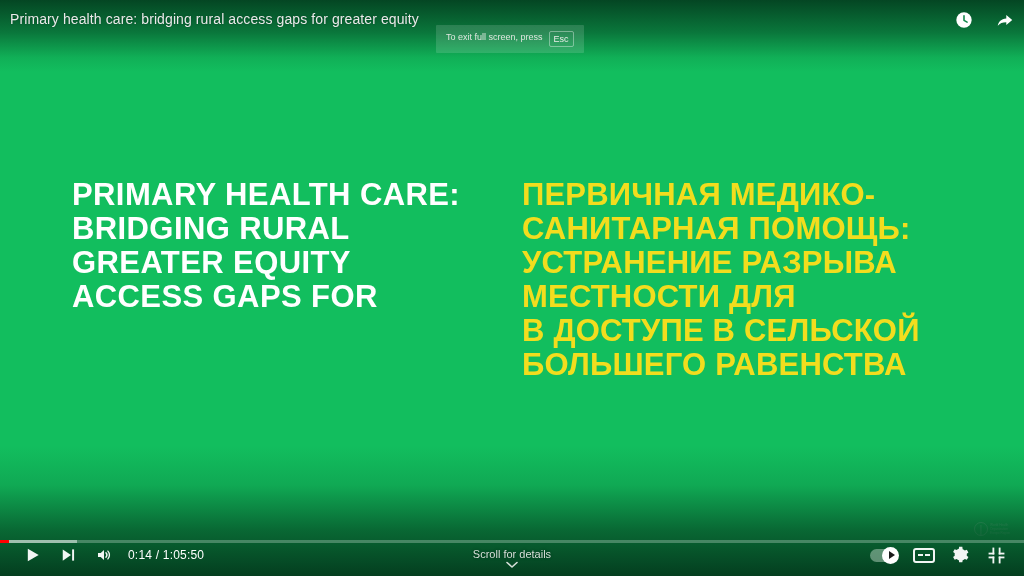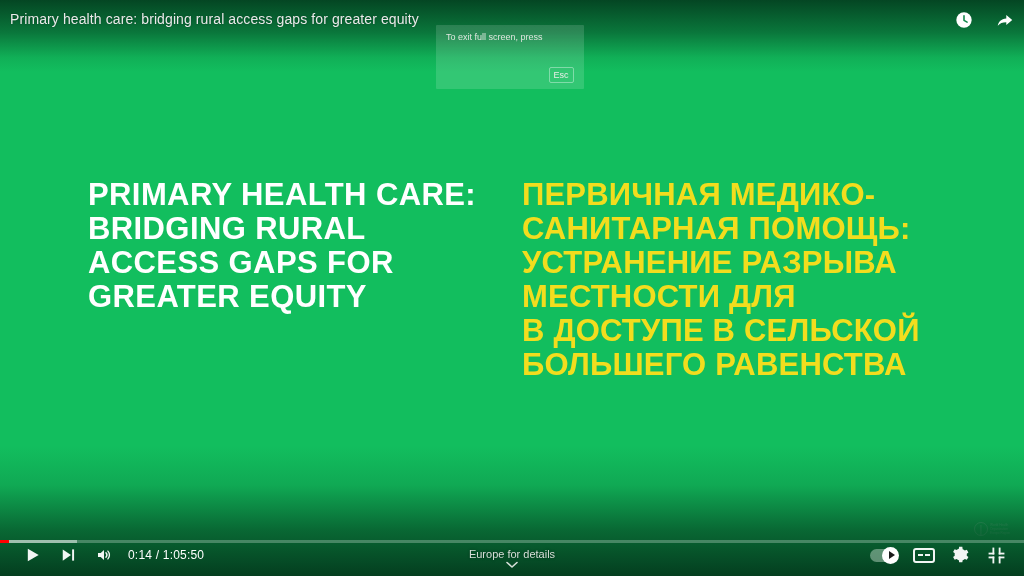--- a/index.html
+++ b/index.html
@@ -21,21 +21,21 @@
   .slide {
     position:absolute; inset:0;
     background:#12BE5E;
   }
   .slide-cols {
     position:absolute;
     left:0; top:0; right:0; bottom:0;
   }
   .title-en {
     position:absolute;
-    left:88px; top:178px;
+    left:72px; top:178px;
     width:420px;
     color:#ffffff;
     font-size:31px;
     font-weight:bold;
     line-height:34px;
     letter-spacing:0.4px;
     text-transform:uppercase;
   }
   .title-ru {
     position:absolute;
@@ -122,21 +122,20 @@
     display:flex; align-items:flex-start; gap:6px;
     border-radius:1px;
     white-space:nowrap;
   }
   .fs-toast .kbd {
     border:1px solid rgba(255,255,255,0.38);
     border-radius:2px;
     padding:1px 4px;
     font-size:9px;
     color:#e8eee8;
-    margin-top:36px;
   }
 
   
   .bottom-grad {
     position:absolute; left:0; right:0; bottom:0; height:130px;
     background:linear-gradient(to top, rgba(3,55,28,0.95) 0%, rgba(5,70,35,0.72) 35%, rgba(10,110,55,0.26) 70%, rgba(18,190,94,0) 100%);
     pointer-events:none;
   }
 
   
@@ -248,22 +247,22 @@
 <body>
 
 <div id="player" style="background: rgb(18, 190, 94);">
 
   <div class="slide" style="background: rgb(18, 190, 94);">
     <div class="slide-cols">
 
       <div class="title-en" style="color: rgb(255, 255, 255);">
         <div>PRIMARY HEALTH CARE:</div>
         <div>BRIDGING RURAL</div>
+        <div>GREATER EQUITY</div>
         <div>ACCESS GAPS FOR</div>
-        <div>GREATER EQUITY</div>
       </div>
 
       <div class="title-ru" style="color: rgb(242, 221, 30);">
         <div>ПЕРВИЧНАЯ МЕДИКО-</div>
         <div>САНИТАРНАЯ ПОМОЩЬ:</div>
         <div>УСТРАНЕНИЕ РАЗРЫВА</div>
         <div>МЕСТНОСТИ ДЛЯ</div>
         <div>В ДОСТУПЕ В СЕЛЬСКОЙ</div>
         <div>БОЛЬШЕГО РАВЕНСТВА</div>
       </div>
@@ -306,21 +305,21 @@
   <div class="bottom-grad"></div>
 
   <div class="progress-wrap">
     <div class="prog-bg"></div>
     <div class="prog-load" style="width: 7.5%;"></div>
     <div class="prog-played" style="width: 0.9%; background: rgb(255, 0, 0);"></div>
 
   </div>
 
   <div class="scroll-details">
-    <span>Europe for details</span>
+    <span>Scroll for details</span>
     <span class="chev">
       <svg width="14" height="10" viewBox="0 0 14 10" style="margin:0 auto;">
         <path d="M2 2.5 7 7l5-4.5" stroke="#d7dfd9" stroke-width="1.6" fill="none" stroke-linecap="round" stroke-linejoin="round"></path>
       </svg>
     </span>
   </div>
 
   <div class="controls">
 
     <div class="ctrl-left">

